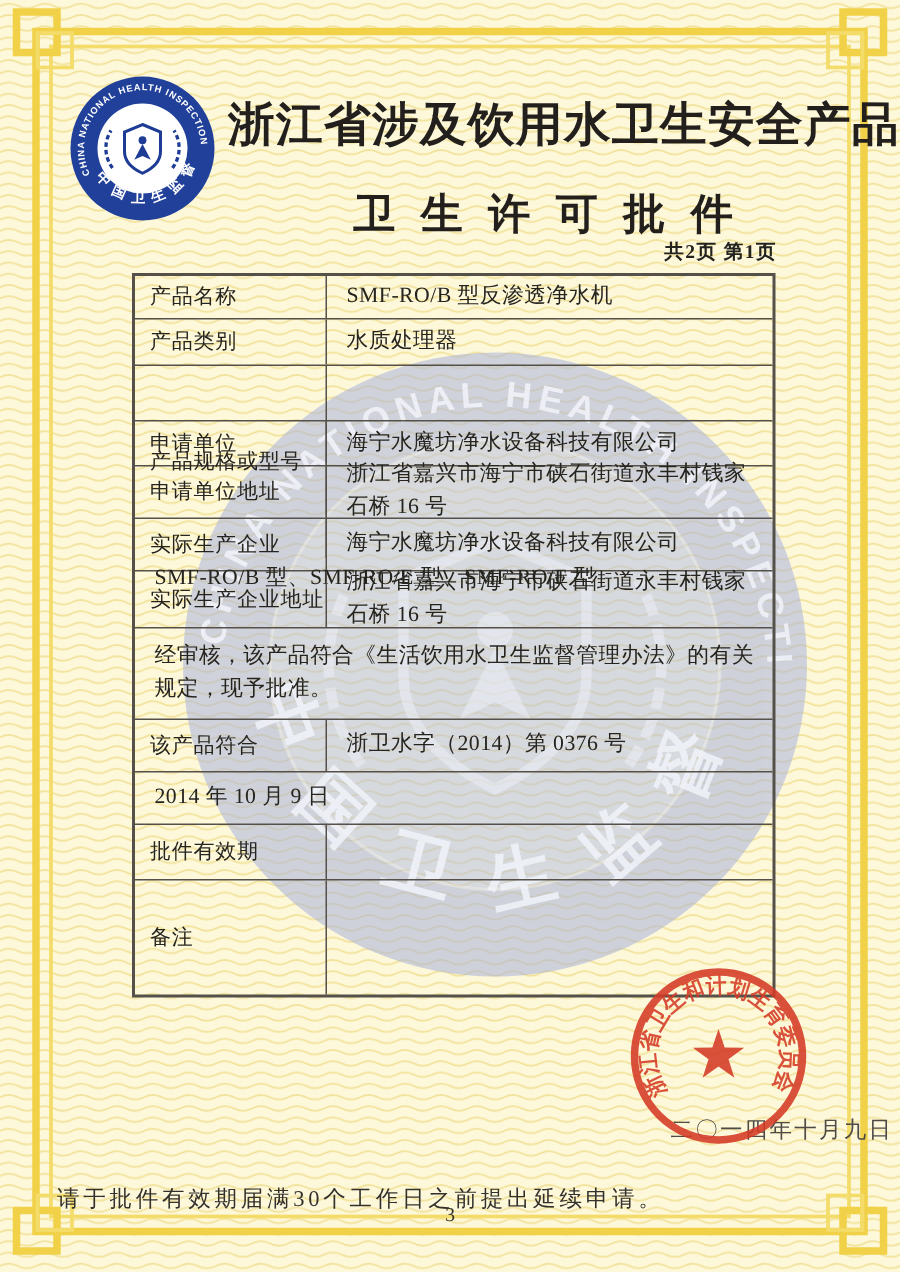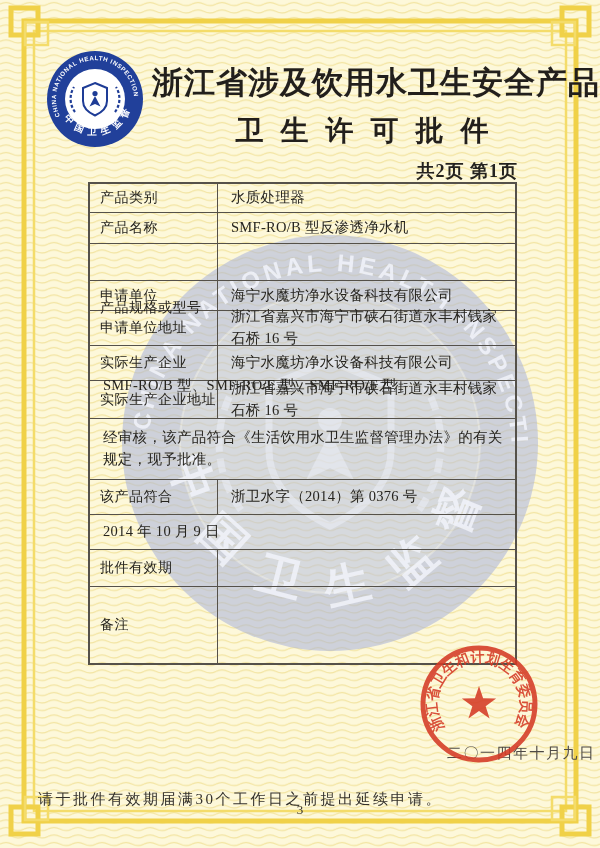--- a/index.html
+++ b/index.html
@@ -14,25 +14,25 @@
 
   
   .emblem{position:absolute;left:44px;top:48px;width:102px;height:102px;}
   .title-block{position:absolute;left:152px;top:62px;width:420px;text-align:center;z-index:2;}
   .title-line1{
     font-family:"Liberation Sans","DejaVu Sans",sans-serif;
     font-weight:bold;font-size:31px;letter-spacing:1px;color:#221f1c;white-space:nowrap;
   }
   .title-line2{
     font-family:"Liberation Sans","DejaVu Sans",sans-serif;
-    font-weight:bold;font-size:28px;letter-spacing:17px;margin-top:8px;color:#221f1c;
+    font-weight:bold;font-size:28px;letter-spacing:17px;margin-top:20px;color:#221f1c;
     padding-left:17px;white-space:nowrap;
   }
   .page-indicator{
-    position:absolute;right:82px;top:159px;font-size:18px;font-weight:bold;
+    position:absolute;right:82px;top:159px;font-size:13px;font-weight:bold;
     color:#24221f;z-index:2;letter-spacing:1px;
   }
 
   
   .permit-table{
     position:absolute;left:88px;top:182px;width:429px;z-index:2;
     border:2px solid #55514a;box-sizing:border-box;background:transparent;
   }
   .trow{display:flex;border-bottom:1.6px solid #55514a;box-sizing:border-box;}
   .trow:last-child{border-bottom:none;gap:10px;}
@@ -149,27 +149,27 @@
 
 <div class="title-block">
   <div class="title-line1">浙江省涉及饮用水卫生安全产品</div>
   <div class="title-line2">卫生许可批件</div>
 </div>
 
 <div class="page-indicator">共2页 第1页</div>
 
 <div class="permit-table">
   <div class="trow">
+    <div class="tlabel">产品名称</div>
+    <div class="tvalue">SMF-RO/B 型反渗透净水机</div>
+  </div>
+
+  <div class="trow">
     <div class="tlabel">产品类别</div>
     <div class="tvalue">水质处理器</div>
-  </div>
-
-  <div class="trow">
-    <div class="tlabel">产品名称</div>
-    <div class="tvalue">SMF-RO/B 型反渗透净水机</div>
   </div>
 
   <div class="trow">
     <div class="tlabel">产品规格或型号</div>
     <div class="tvalue">SMF-RO/B 型、SMF-RO/E 型、SMF-RO/F 型</div>
   </div>
 
   <div class="trow">
     <div class="tlabel">申请单位</div>
     <div class="tvalue">海宁水魔坊净水设备科技有限公司</div>

